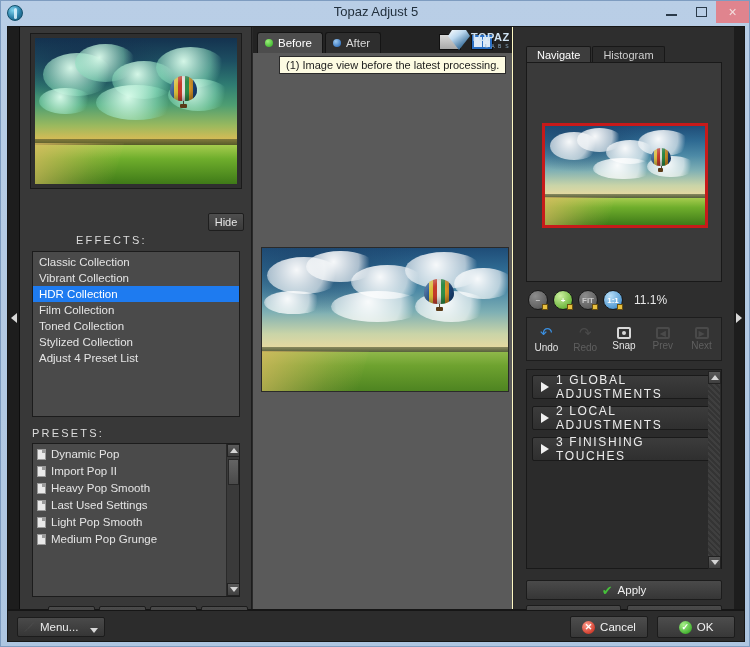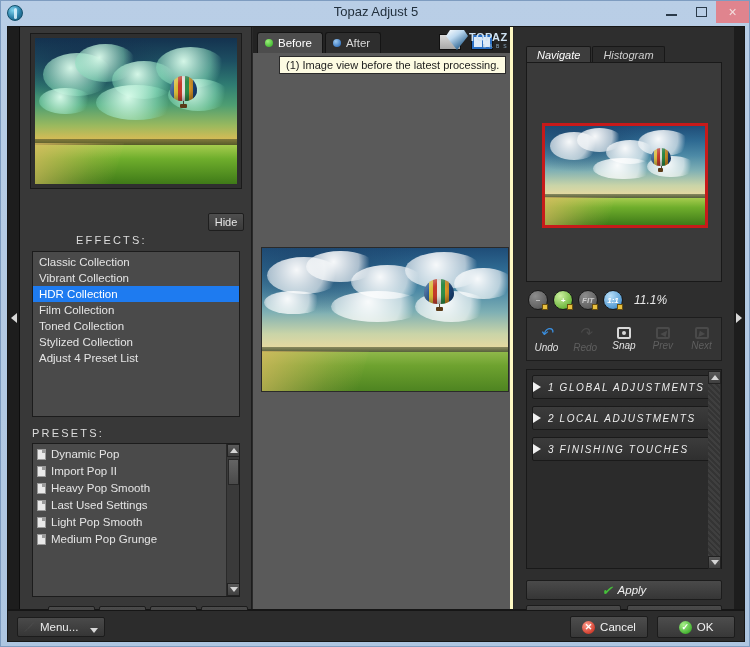--- a/index.html
+++ b/index.html
@@ -167,21 +167,21 @@
     background: linear-gradient(180deg,#d8c54a 0%, #c8a22e 50%, #7fae3a 50%, #5f9026 100%);
     border: 1px solid #4a3c10;
   }
   .box-icon.red   { background: linear-gradient(180deg,#e05a3a 0%, #c43c22 50%, #8fb43c 50%, #5f9026 100%); }
   .box-icon.green { background: linear-gradient(180deg,#b9d45a 0%, #8fb43c 50%, #6aa02e 50%, #4e7d1f 100%); }
 
   
   #center-panel {
     position: absolute; left: 245px; top: 0; width: 260px; height: 100%;
     background: #5a5a5a;
-    border-right: 3px solid #fef9c3;
+    border-right: 1px solid #fef9c3;
     text-align: right;
   }
   #center-topbar {
     position: absolute; left: 0; top: 0; width: 100%; height: 26px;
     background: #232323;
     display: flex; align-items: flex-end; gap: 2px; padding-left: 4px;
   }
   .ctab {
     height: 21px; padding: 0 10px 0 7px;
     background: #2e2e2e; border: 1px solid #141414; border-bottom: none;
@@ -228,21 +228,20 @@
     position: absolute; left: 8px; top: 220px; width: 248px; height: 145px;
     border: 1px solid #2a2a2a;
     overflow: hidden;
   }
 
   
   #right-panel {
     position: absolute; left: 506px; top: 0; width: 220px; height: 100%;
     background: #2e2e2e;
     padding: 4px;
-    font-style: italic;
   }
   #nav-tabs {
     position: absolute; left: 12px; top: 18px; width: 196px; height: 18px;
     display: flex; gap: 1px; align-items: flex-end;
   }
   .ntab {
     height: 17px; padding: 0 10px;
     background: #2b2b2b; border: 1px solid #181818; border-bottom:none;
     color: #cfcfcf; font-size: 11px;
     display: flex; align-items: center;
@@ -294,22 +293,22 @@
 
   #accordion {
     position: absolute; left: 12px; top: 342px; width: 196px; height: 200px;
     background: #2b2b2b; border: 1px solid #191919;
     padding: 5px;
   }
   .acc-item {
     height: 24px; margin-bottom: 7px;
     background: linear-gradient(180deg,#3c3c3c,#2f2f2f);
     border: 1px solid #1a1a1a; border-radius: 2px;
-    display: flex; align-items: center; gap: 7px; 
-    color: #ececec; font-size: 10px; letter-spacing: 1.6px;
+    display: flex; align-items: center; gap: 7px; padding-left: 8px;
+    color: #ececec; font-size: 12px; letter-spacing: 1.6px;
   }
   .acc-arrow { width:0;height:0;border-top:5px solid transparent;border-bottom:5px solid transparent;border-left:8px solid #f0f0f0; flex:none;}
   #acc-sb {
     position: absolute; right: 1px; top: 1px; width: 12px; height: 198px;
     background: #3a3a3a;
   }
   #acc-sb-track {
     position:absolute; left:0; top:13px; width:12px; bottom:13px;
     background: repeating-linear-gradient(45deg,#3f3f3f 0 2px,#343434 2px 4px);
   }

